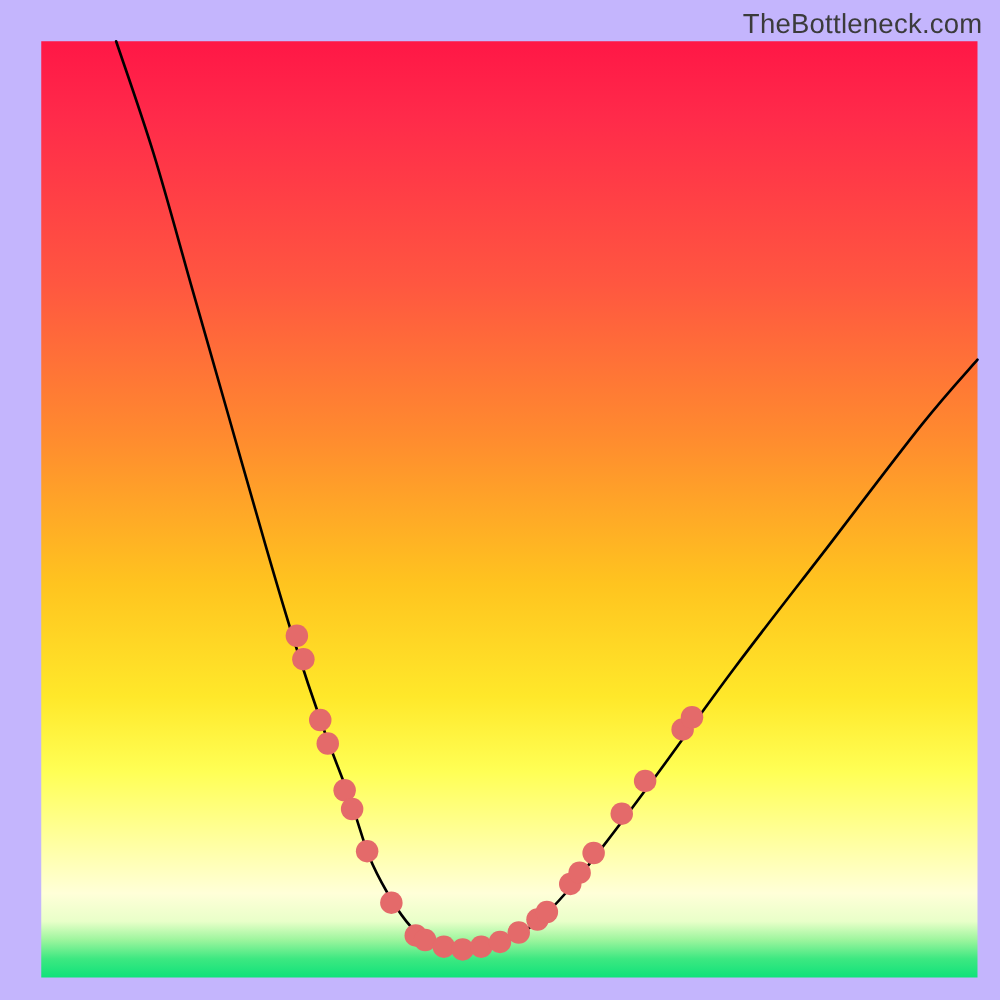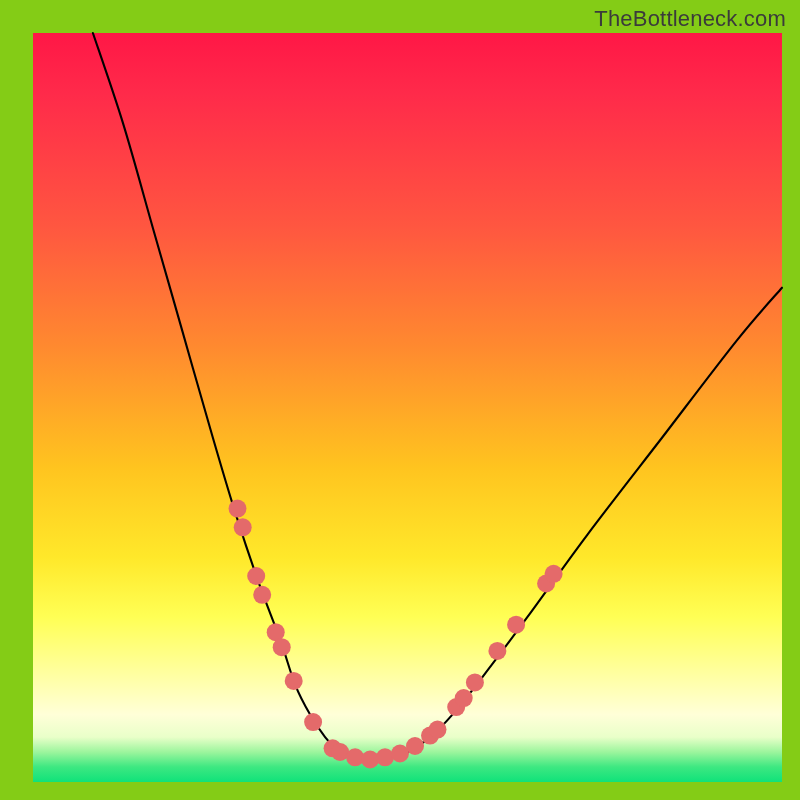--- a/index.html
+++ b/index.html
@@ -10,21 +10,21 @@
     overflow: hidden;
     background: #000;
     font-family: Arial, Helvetica, sans-serif;
   }
   .frame {
     position: absolute;
     left: 0;
     top: 0;
     width: 800px;
     height: 800px;
-    background: #84cc16;
+    background: #c4b5fd;
   }
   .plot {
     position: absolute;
     left: 33px;
     top: 33px;
     width: 749px;
     height: 749px;
     
     background: linear-gradient(
       to bottom,

